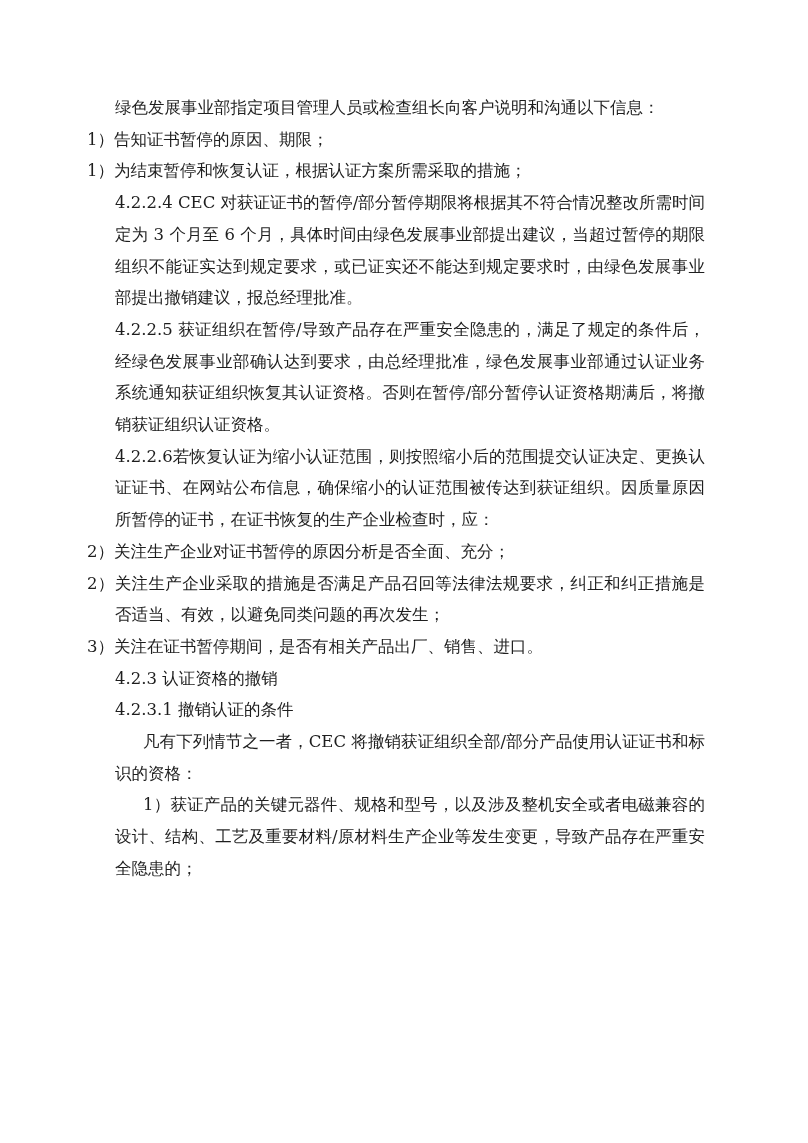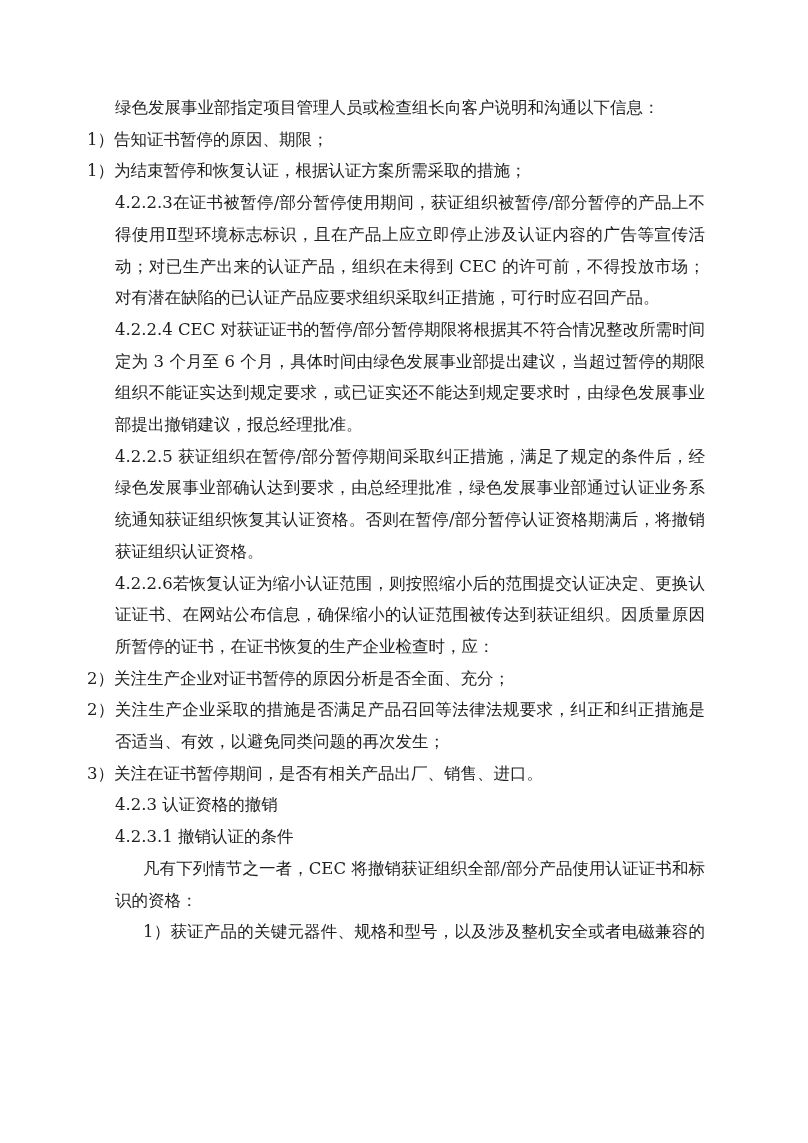--- a/index.html
+++ b/index.html
@@ -44,23 +44,22 @@
   }
 </style>
 </head>
 <body>
 
 <div class="page" style="background: rgb(255, 255, 255);">
   <div class="content" id="doc-content" style="color: rgb(30, 30, 30);">
       <p class="blk-body">绿色发展事业部指定项目管理人员或检查组长向客户说明和沟通以下信息：</p>
       <p class="blk-list">1）告知证书暂停的原因、期限；</p>
       <p class="blk-list">1）为结束暂停和恢复认证，根据认证方案所需采取的措施；</p>
-      <p class="blk-body">4.2.2.3在证书被暂停/部分暂停使用期间，获证组织被暂停/部分暂停的产品上不得使用Ⅱ型环境标志标识，且在产品上应立即停止涉及认证内容的广告等宣传活动；对已生产出来的认证产品，组织在未得到 CEC 的许可前，不得投放市场；对有潜在缺陷的已认证产品应要求组织采取纠正措施，可行时应召回产品。</p>
       <p class="blk-body">4.2.2.4 CEC 对获证证书的暂停/部分暂停期限将根据其不符合情况整改所需时间定为 3 个月至 6 个月，具体时间由绿色发展事业部提出建议，当超过暂停的期限组织不能证实达到规定要求，或已证实还不能达到规定要求时，由绿色发展事业部提出撤销建议，报总经理批准。</p>
-      <p class="blk-body">4.2.2.5 获证组织在暂停/部分暂停期间采取纠正措施，满足了规定的条件后，经绿色发展事业部确认达到要求，由总经理批准，绿色发展事业部通过认证业务系统通知获证组织恢复其认证资格。否则在暂停/部分暂停认证资格期满后，将撤销获证组织认证资格。</p>
+      <p class="blk-body">4.2.2.5 获证组织在暂停/导致产品存在严重安全隐患的，满足了规定的条件后，经绿色发展事业部确认达到要求，由总经理批准，绿色发展事业部通过认证业务系统通知获证组织恢复其认证资格。否则在暂停/部分暂停认证资格期满后，将撤销获证组织认证资格。</p>
       <p class="blk-body">4.2.2.6若恢复认证为缩小认证范围，则按照缩小后的范围提交认证决定、更换认证证书、在网站公布信息，确保缩小的认证范围被传达到获证组织。因质量原因所暂停的证书，在证书恢复的生产企业检查时，应：</p>
       <p class="blk-list">2）关注生产企业对证书暂停的原因分析是否全面、充分；</p>
       <p class="blk-list">2）关注生产企业采取的措施是否满足产品召回等法律法规要求，纠正和纠正措施是否适当、有效，以避免同类问题的再次发生；</p>
       <p class="blk-list">3）关注在证书暂停期间，是否有相关产品出厂、销售、进口。</p>
       <p class="blk-heading">4.2.3 认证资格的撤销</p>
       <p class="blk-heading">4.2.3.1 撤销认证的条件</p>
       <p class="blk-indent">凡有下列情节之一者，CEC 将撤销获证组织全部/部分产品使用认证证书和标识的资格：</p>
       <p class="blk-indent">1）获证产品的关键元器件、规格和型号，以及涉及整机安全或者电磁兼容的设计、结构、工艺及重要材料/原材料生产企业等发生变更，导致产品存在严重安全隐患的；</p>
     </div>
 </div>

